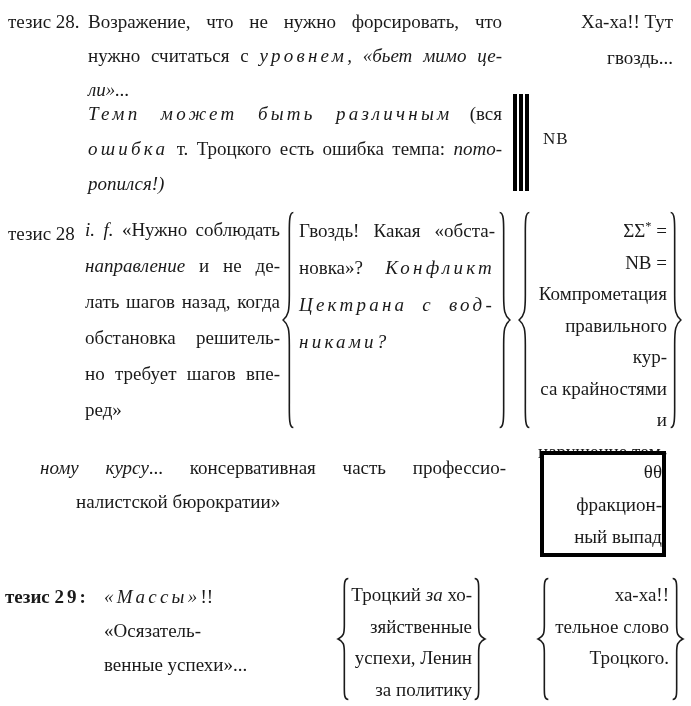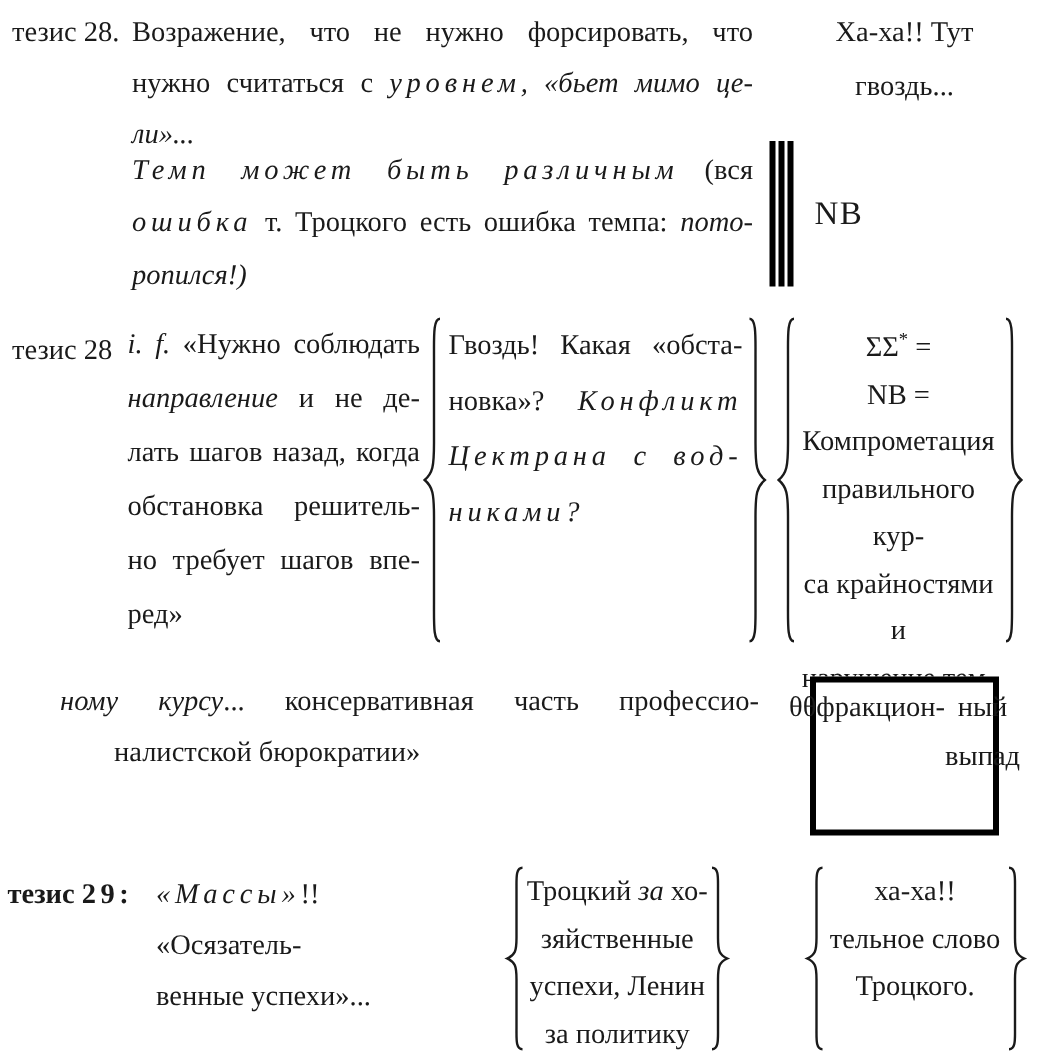--- a/index.html
+++ b/index.html
@@ -6,41 +6,41 @@
   .page {
     position:relative; width:691px; height:706px; background:#ffffff;
     font-family:"Liberation Serif", serif; font-size:19px; color:#1a1a1a;
     overflow:hidden;
   }
   .abs { position:absolute; }
   .ln { min-height:1em; }
   
   .just .ln { text-align:justify; text-align-last:justify; }
   .just .ln:last-child { text-align-last:left; }
-  .ctr .ln { text-align:center; }
+  .ctr .ln { text-align:right; }
   .indent .ln:not(:first-child) { padding-left:36px; }
   
   .i   { font-style:italic; }
   .si  { font-style:italic; letter-spacing:0.17em; }
   .b   { font-weight:bold; }
   .bsp { font-weight:bold; letter-spacing:3px; }
   .sup { vertical-align:super; font-size:0.65em; letter-spacing:0; }
   
   .brace { position:absolute; width:16px; }
   .brace svg { width:100%; height:100%; display:block; }
   .brace.r svg { transform:scaleX(-1); }
   
   .bars { position:absolute; display:flex; gap:2px; }
   .bars i { display:block; width:4px; background:#000; }
   
   .framed {
     position:absolute; border:4px solid #000; background:#fff;
-    display:flex; flex-direction:row; justify-content:center;
+    display:flex; flex-direction:column; justify-content:center;
   }
-  .nb { font-size:22px; letter-spacing:1px; }
+  .nb { font-size:17px; letter-spacing:1px; }
 </style>
 </head>
 <body>
 
 <div class="page">
 
   <div class="abs" style="left:8px; top:5px; line-height:34px;">тезис 28.</div>
   <div class="abs just" style="left:88px; top:5px; width:414px; line-height:34px;">
       <div class="ln"><span>Возражение, что не нужно форсировать, что</span></div>
       <div class="ln"><span>нужно считаться с </span><span class="si">уровнем</span><span class="i">, «бьет мимо це-</span></div>

